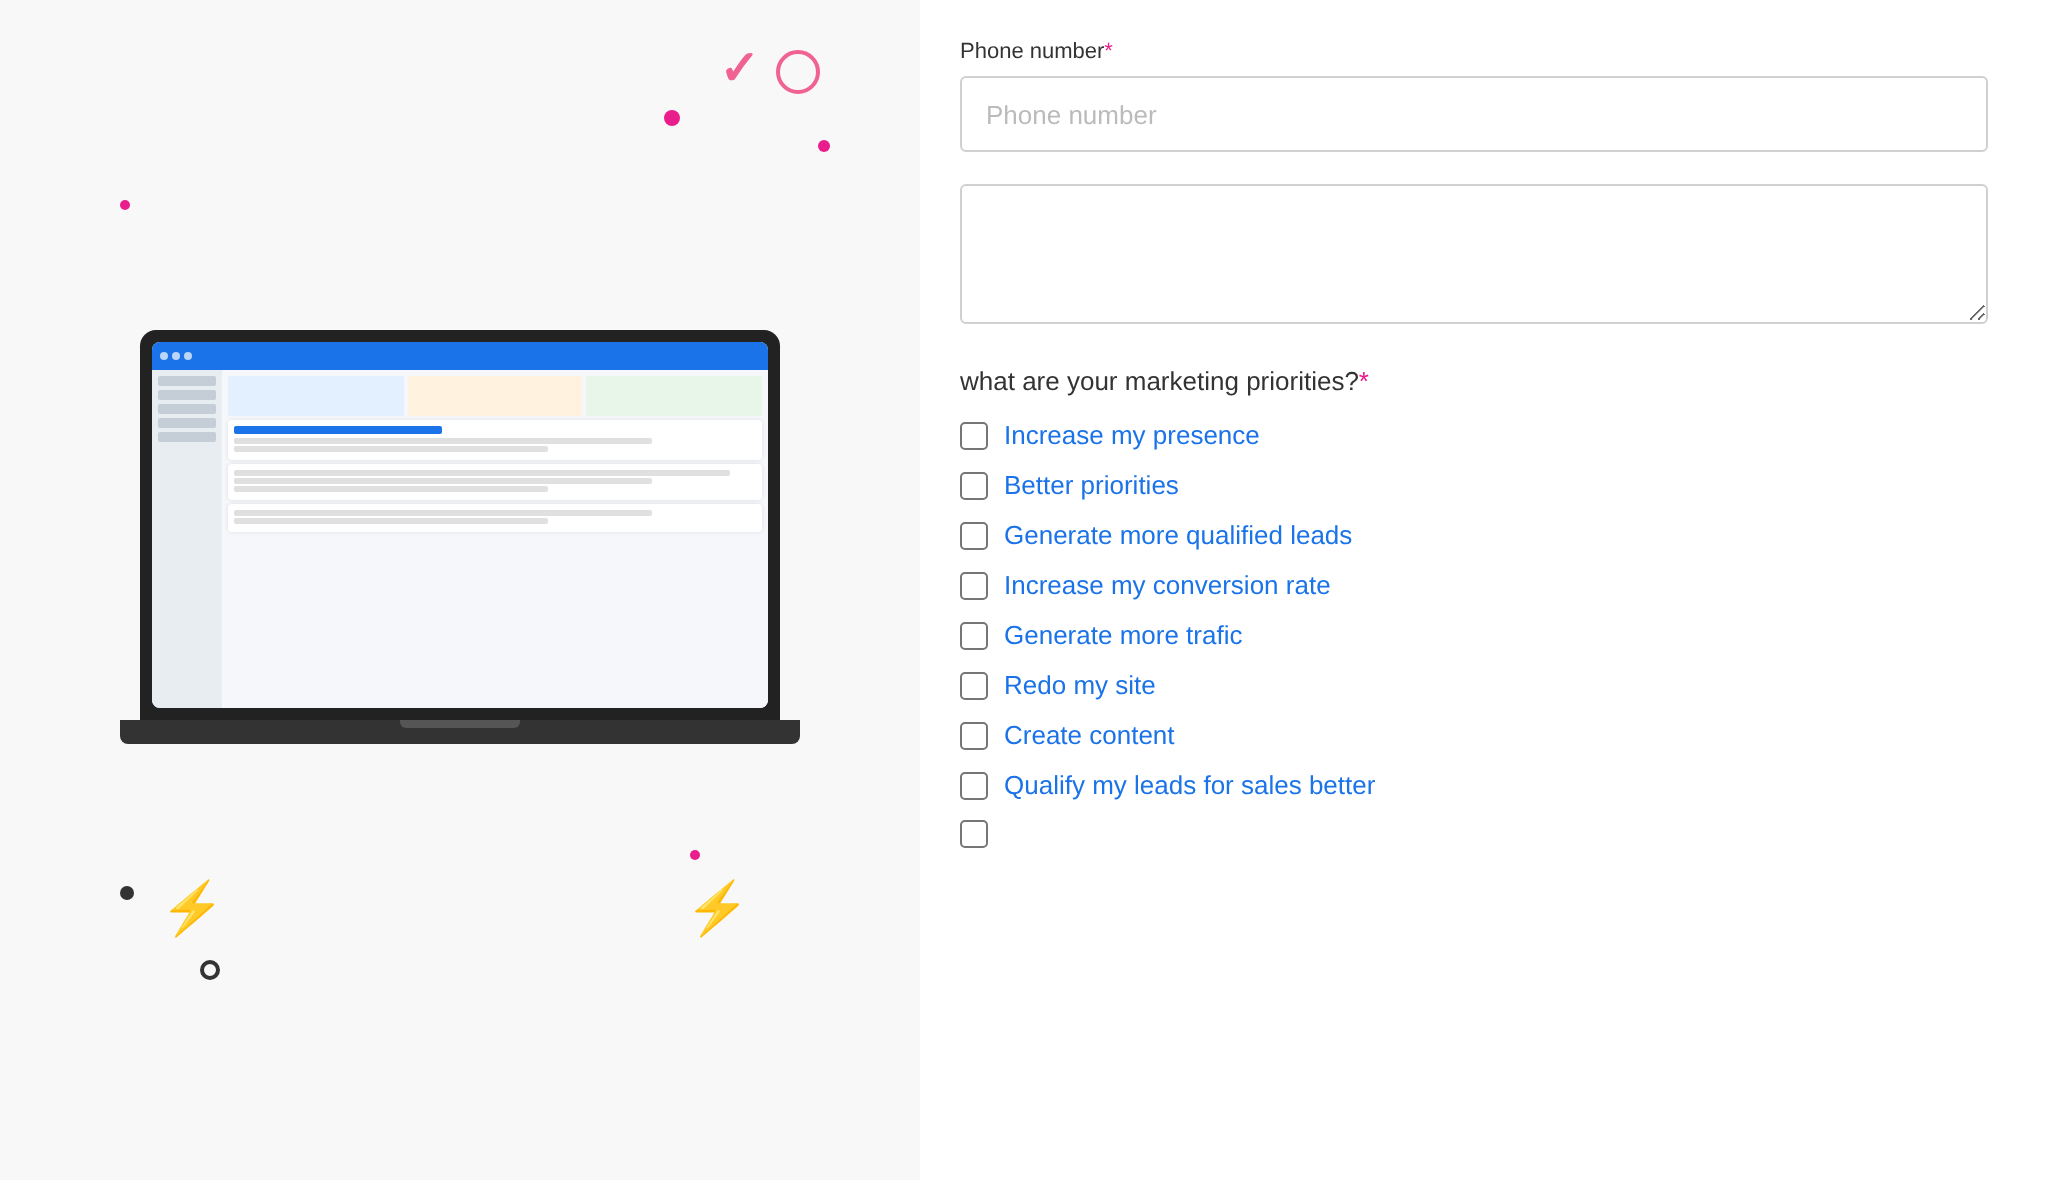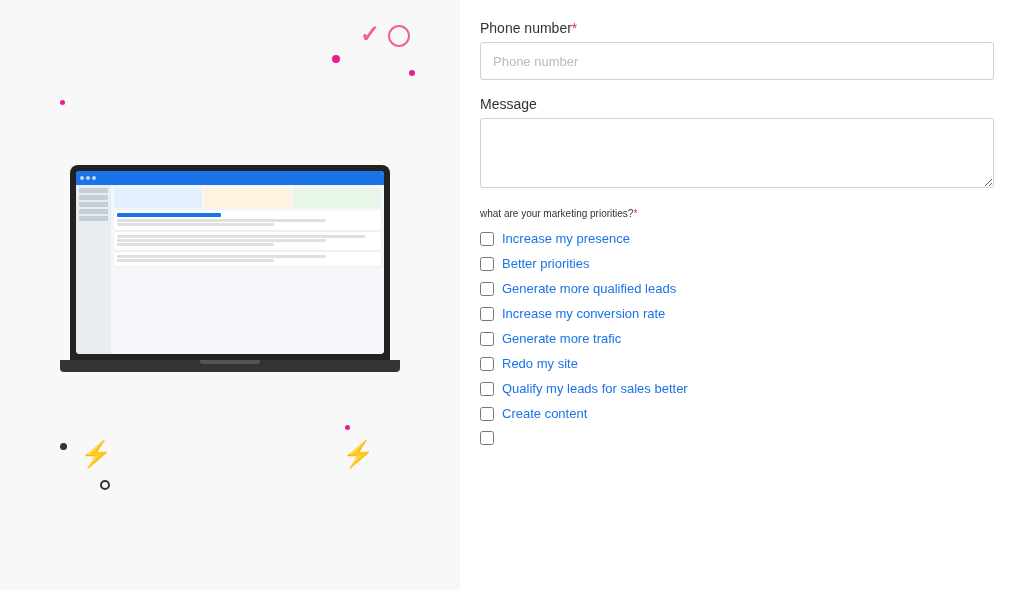--- a/index.html
+++ b/index.html
@@ -268,21 +268,21 @@
       padding: 20px 30px 20px 20px;
       overflow-y: auto;
       background: #ffffff;
     }
 
     .form-section {
       margin-bottom: 16px;
     }
 
     .field-label {
-      font-size: 14px;
+      font-size: 11px;
       color: #333;
       margin-bottom: 6px;
       display: block;
     }
 
     .field-label .required {
       color: #e91e8c;
     }
 
     .text-input {
@@ -307,21 +307,21 @@
       border: 1px solid #d0d0d0;
       border-radius: 3px;
       padding: 8px 12px;
       font-size: 13px;
       outline: none;
       resize: vertical;
       background: #fff;
     }
 
     .priorities-label {
-      font-size: 10px;
+      font-size: 13px;
       color: #333;
       margin-bottom: 12px;
       display: block;
     }
 
     .priorities-label .required {
       color: #e91e8c;
     }
 
     .checkbox-group {
@@ -419,23 +419,20 @@
 <div class="right-panel">
 
   <div class="form-section">
     <label class="field-label">
       <span>Phone number</span><span class="required">*</span>
     </label>
     <input type="text" class="text-input" placeholder="Phone number" style="">
   </div>
 
   <div class="form-section">
-    <label class="field-label">
-      <span>Message</span>
-    </label>
     <textarea class="textarea-input" style=""></textarea>
   </div>
 
   <div class="form-section">
     <span class="priorities-label">
       <span>what are your marketing priorities?</span><span class="required">*</span>
     </span>
     <div class="checkbox-group" id="checkbox-container">
     <div class="checkbox-item">
           <input type="checkbox" id="increase-presence" style="">
@@ -455,26 +452,26 @@
         </div>
         <div class="checkbox-item">
           <input type="checkbox" id="more-trafic" style="">
           <label for="more-trafic" class="checkbox-label">Generate more trafic</label>
         </div>
         <div class="checkbox-item">
           <input type="checkbox" id="redo-site" style="">
           <label for="redo-site" class="checkbox-label">Redo my site</label>
         </div>
         <div class="checkbox-item">
+          <input type="checkbox" id="create-content" style="">
+          <label for="create-content" class="checkbox-label">Create content</label>
+        </div>
+        <div class="checkbox-item">
           <input type="checkbox" id="qualify-leads" style="">
           <label for="qualify-leads" class="checkbox-label">Qualify my leads for sales better</label>
         </div>
         <div class="checkbox-item">
-          <input type="checkbox" id="create-content" style="">
-          <label for="create-content" class="checkbox-label">Create content</label>
-        </div>
-        <div class="checkbox-item">
           <input type="checkbox" id="reduce-cost" style="">
         </div>
       </div>
   </div>
 
 </div>
 
 </body></html>

